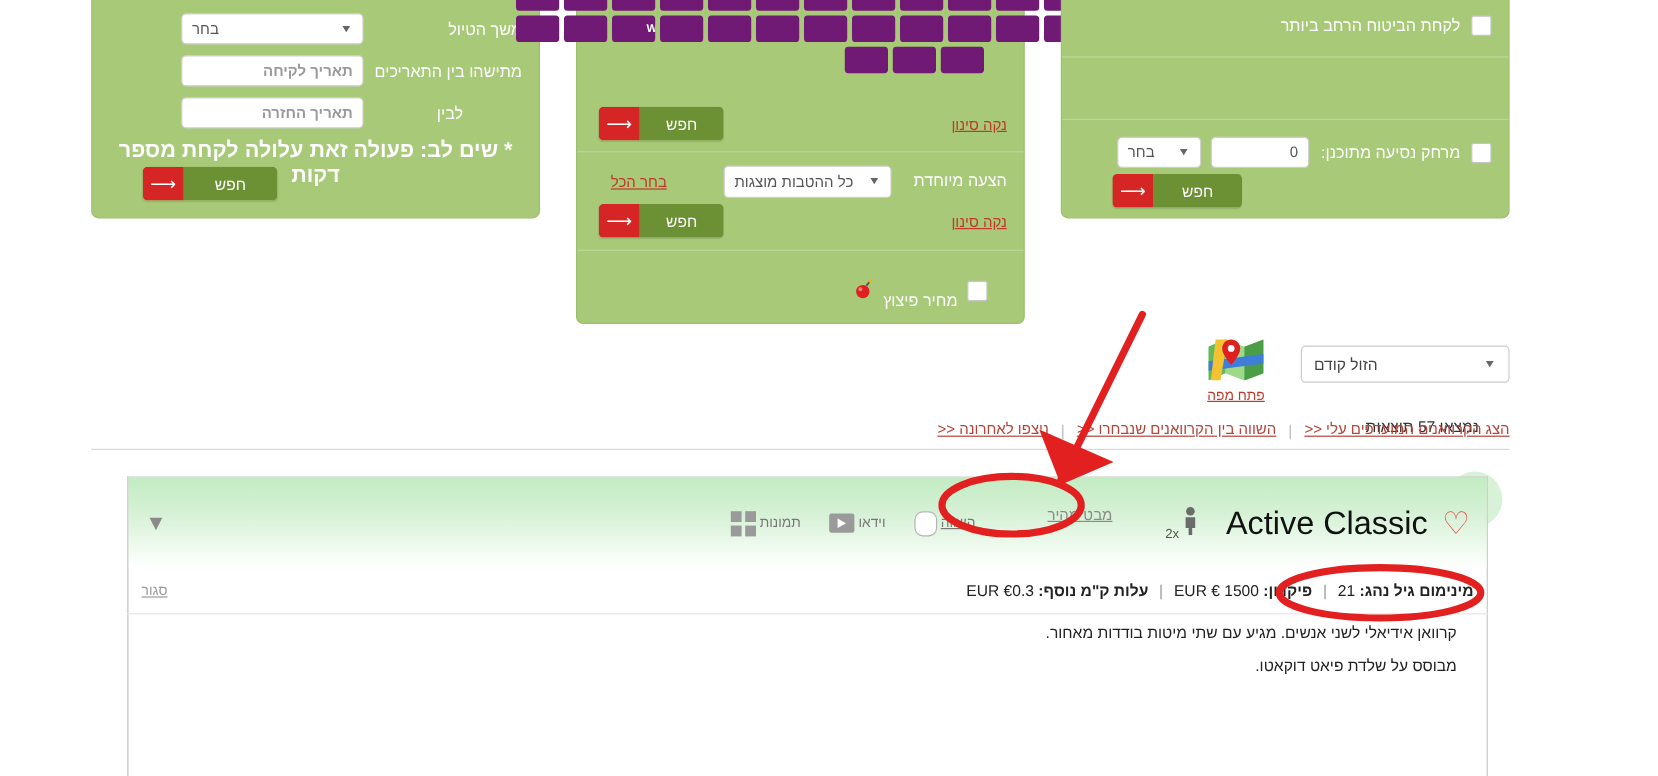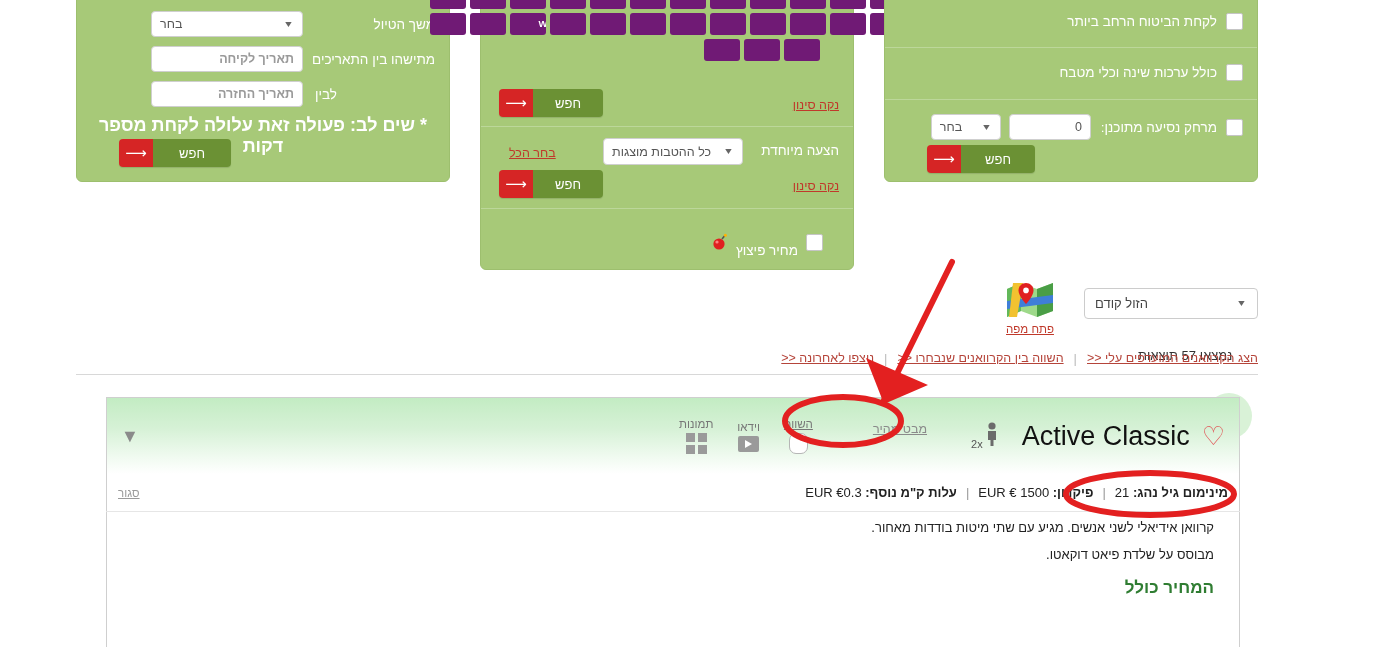--- a/index.html
+++ b/index.html
@@ -155,21 +155,21 @@
     font-size:27px;color:#111;letter-spacing:0;
     font-family:"Liberation Sans","DejaVu Sans",sans-serif;
     direction:ltr;white-space:nowrap;
   }
   .heart{font-size:26px;color:#e05b5b;line-height:1;}
   .capacity{
     display:flex;align-items:flex-end;gap:1px;color:#6b6b6b;
   }
   .capacity .num{font-size:11px;color:#555;}
   .hdricon{
-    display:flex;flex-direction:column;align-items:center;gap:3px;
+    display:flex;flex-direction:row;align-items:center;gap:3px;
     cursor:pointer;
   }
   .hdricon .cap{font-size:11.5px;color:#777;white-space:nowrap;}
   .hdricon .cap.u{text-decoration:underline;color:#777;}
   .sq{width:9px;height:9px;background:#9a9a9a;}
   .grid4{display:grid;grid-template-columns:9px 9px;gap:3px;}
   .playbox{
     width:21px;height:16px;background:#9a9a9a;border-radius:2px;
     display:flex;align-items:center;justify-content:center;
   }
@@ -245,21 +245,21 @@
         <span>בחר</span>
       </div>
     </div>
     <div class="row" style="position:absolute;right:0;left:0;top:90px;height:28px;">
       <div class="lbl" style="width:120px;text-align:right;">מתישהו בין התאריכים</div>
       <div class="field placeholder" style="width:152px;margin-right:12px;justify-content:flex-start;">
         <span>תאריך לקיחה</span>
       </div>
     </div>
     <div class="row" style="position:absolute;right:0;left:0;top:125px;height:28px;">
-      <div class="lbl" style="width:120px;text-align:left;">לבין</div>
+      <div class="lbl" style="width:120px;text-align:center;">לבין</div>
       <div class="field placeholder" style="width:152px;margin-right:12px;justify-content:flex-start;">
         <span>תאריך החזרה</span>
       </div>
     </div>
     <div class="note" style="position:absolute;right:0;left:0;top:160px;">* שים לב: פעולה זאת עלולה לקחת מספר דקות</div>
     <div style="position:absolute;right:218px;top:184px;">
       <div class="searchbtn">
         <div class="body">חפש</div>
         <div class="tab">⟶</div>
       </div>
@@ -537,24 +537,20 @@
       </span>
     </div>
   </div>
 
   <div class="panel panel-right">
     <div style="position:absolute;right:0;left:0;top:104px;display:flex;align-items:center;padding-right:14px;">
       <span class="cbox"></span>
       <span class="lbl" style="margin-right:9px;">לקחת הביטוח הרחב ביותר</span>
     </div>
     <div class="divider-h" style="position:absolute;left:0;top:138px;"></div>
-    <div style="position:absolute;right:0;left:0;top:155px;display:flex;align-items:center;padding-right:14px;">
-      <span class="cbox"></span>
-      <span class="lbl" style="margin-right:9px;">כולל ערכות שינה וכלי מטבח</span>
-    </div>
     <div class="divider-h" style="position:absolute;left:0;top:190px;"></div>
     <div style="position:absolute;right:0;left:0;top:205px;display:flex;align-items:center;padding-right:14px;">
       <span class="cbox"></span>
       <span class="lbl" style="margin-right:9px;">מרחק נסיעה מתוכנן:</span>
       <span class="field" style="width:82px;margin-right:10px;justify-content:flex-start;">
         <span>0</span>
       </span>
       <span class="field sel" style="width:70px;margin-right:8px;">
         <span class="chev">▼</span>
         <span>בחר</span>
@@ -656,21 +652,20 @@
     <span class="dtxt">
       <b>עלות ק"מ נוסף:</b>
       <span>€0.3 EUR</span>
     </span>
     <span class="closelink" style="margin-right:auto;">סגור</span>
   </div>
 
   <div class="descwrap">
     <div class="desc">קרוואן אידיאלי לשני אנשים. מגיע עם שתי מיטות בודדות מאחור.</div>
     <div class="desc">מבוסס על שלדת פיאט דוקאטו.</div>
-    <div class="incl">המחיר כולל</div>
   </div>
 
   <svg class="anno" style="left:0;top:0;width:1382px;height:647px;">
 
     <path d="M952 262 L884 400" stroke="#e32020" stroke-width="6" fill="none" stroke-linecap="round"></path>
     <path d="M884 404 L866 358 L928 385 Z" fill="#e32020"></path>
 
     <ellipse cx="843" cy="421" rx="58" ry="24" fill="none" stroke="#e32020" stroke-width="6"></ellipse>
 
     <ellipse cx="1150" cy="494" rx="84" ry="21" fill="none" stroke="#e32020" stroke-width="6"></ellipse>

